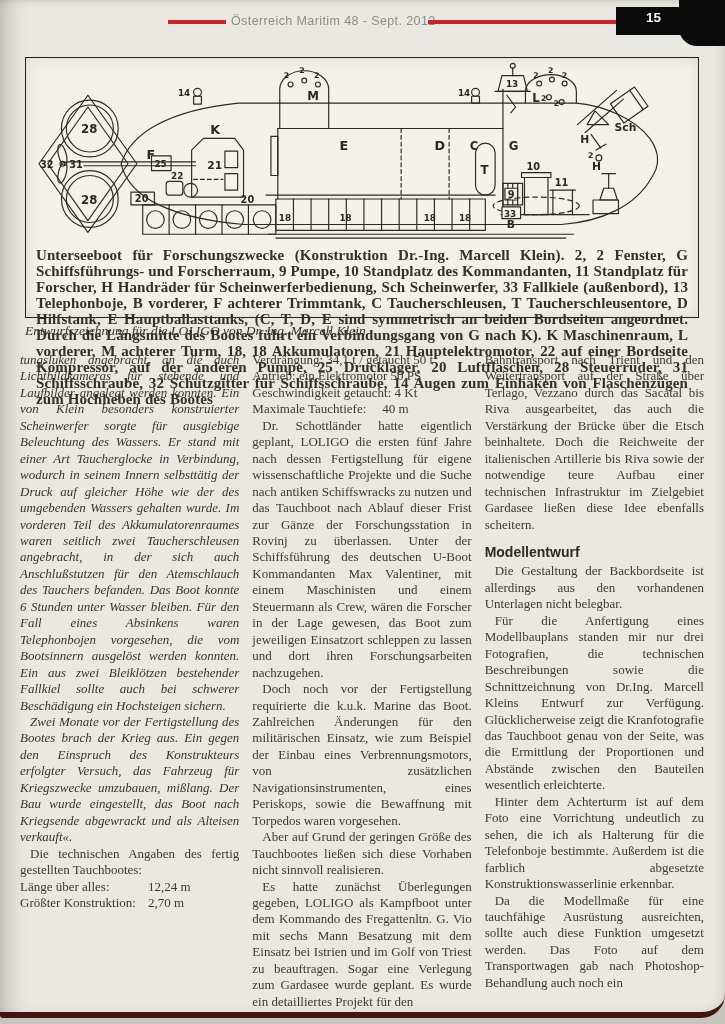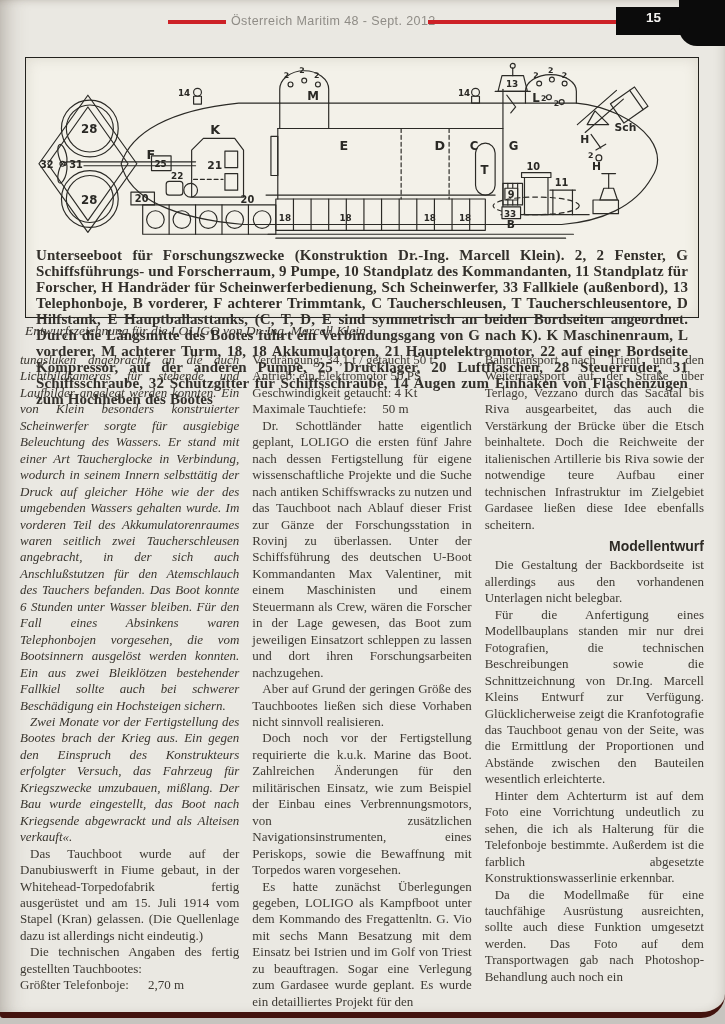--- a/index.html
+++ b/index.html
@@ -56,21 +56,21 @@
   .col{flex:1 1 0;font-size:13px;line-height:16.45px;text-align:justify;color:#3d3932;}
   .col p{margin:0;text-indent:10px;}
   .col p.noindent{text-indent:0;}
   .gap-before{margin-top:16px;}
   .italicpara{font-style:italic;color:#38342d;}
   .spec-row{position:relative;}
   .spec-value{position:absolute;left:130px;top:0;}
   .col-left .spec-value{left:128px;}
   .section-heading{
     font-family:"Liberation Sans", sans-serif;font-weight:bold;font-size:14px;
-    color:#2d2a25;margin-top:5px;margin-bottom:3px;text-align:right;
+    color:#2d2a25;margin-top:11px;margin-bottom:3px;text-align:left;
   }
   #diagram-labels text{
     font-family:"DejaVu Sans", sans-serif;font-weight:600;fill:#2a2925;
   }
 </style>
 </head>
 <body>
 
 <div class="page">
 
@@ -248,48 +248,51 @@
     <div class="figure-caption">Unterseeboot für Forschungszwecke (Konstruktion Dr.-Ing. Marcell Klein). 2, 2 Fenster, G Schiffsführungs- und Forscherraum, 9 Pumpe, 10 Standplatz des Kommandanten, 11 Standplatz für Forscher, H Handräder für Scheinwerferbedienung, Sch Scheinwerfer, 33 Fallkiele (außenbord), 13 Telephonboje, B vorderer, F achterer Trimmtank, C Taucherschleusen, T Taucherschleusentore, D Hilfstank, E Hauptballasttanks, (C, T, D, E sind symmetrisch an beiden Bordseiten angeordnet. Durch die Längsmitte des Bootes führt ein Verbindungsgang von G nach K). K Maschinenraum, L vorderer, M achterer Turm, 18, 18 Akkumulatoren, 21 Hauptelektromotor, 22 auf einer Bordseite Kompressor, auf der anderen Pumpe, 25 Drucklager, 20 Luftflaschen, 28 Steuerruder, 31 Schiffsschraube, 32 Schutzgitter für Schiffsschraube, 14 Augen zum Einhaken von Flaschenzügen zum Hochheben des Bootes</div>
   </div>
 
   <div class="figure-subcaption">Entwurfszeichnung für die LOLIGO von Dr. Ing. Marcell Klein</div>
 
   <div class="columns">
 
     <div class="col col-left">
       <p class="italicpara noindent">tungsluken angebracht, an die auch Lichtbildkameras für stehende und Laufbilder angelegt werden konnten. Ein von Klein besonders konstruierter Scheinwerfer sorgte für ausgiebige Beleuchtung des Wassers. Er stand mit einer Art Taucherglocke in Verbindung, wodurch in seinem Innern selbsttätig der Druck auf gleicher Höhe wie der des umgebenden Wassers gehalten wurde. Im vorderen Teil des Akkumulatorenraumes waren seitlich zwei Taucherschleusen angebracht, in der sich auch Anschlußstutzen für den Atemschlauch des Tauchers befanden. Das Boot konnte 6 Stunden unter Wasser bleiben. Für den Fall eines Absinkens waren Telephonbojen vorgesehen, die vom Bootsinnern ausgelöst werden konnten. Ein aus zwei Bleiklötzen bestehender Fallkiel sollte auch bei schwerer Beschädigung ein Hochsteigen sichern.</p>
       <p class="italicpara">Zwei Monate vor der Fertigstellung des Bootes brach der Krieg aus. Ein gegen den Einspruch des Konstrukteurs erfolgter Versuch, das Fahrzeug für Kriegszwecke umzubauen, mißlang. Der Bau wurde eingestellt, das Boot nach Kriegsende abgewrackt und als Alteisen verkauft«.</p>
-      <p class="gap-before">Das Tauchboot wurde auf der Danubiuswerft in Fiume gebaut, in der Whitehead-Torpedofabrik fertig ausgerüstet und am 15. Juli 1914 vom Stapel (Kran) gelassen. (Die Quellenlage dazu ist allerdings nicht eindeutig.)</p>
       <p class="gap-before">Die technischen Angaben des fertig gestellten Tauchbootes:</p>
       <div class="spec-row">
-        <span>Größter Telefonboje:</span>
+        <span>Länge über alles:</span>
+        <span class="spec-value">12,24 m</span>
+      </div>
+      <div class="spec-row">
+        <span>Größter Konstruktion:</span>
         <span class="spec-value">2,70 m</span>
       </div>
     </div>
 
     <div class="col col-middle">
       <div class="spec-row">
         <span>Verdrängung: 34,1 t / getaucht 50 t</span>
         <span class="spec-value"></span>
       </div>
       <div class="spec-row">
         <span>Antrieb: ein Elektromotor 50 PS</span>
         <span class="spec-value"></span>
       </div>
       <div class="spec-row">
         <span>Geschwindigkeit getaucht: 4 Kt</span>
         <span class="spec-value"></span>
       </div>
       <div class="spec-row">
         <span>Maximale Tauchtiefe:</span>
-        <span class="spec-value">50 m</span>
+        <span class="spec-value">40 m</span>
       </div>
       <p class="gap-before">Dr. Schottländer hatte eigentlich geplant, LOLIGO die ersten fünf Jahre nach dessen Fertigstellung für eigene wissenschaftliche Projekte und die Suche nach antiken Schiffswracks zu nutzen und das Tauchboot nach Ablauf dieser Frist zur Gänze der Forschungsstation in Rovinj zu überlassen. Unter der Schiffsführung des deutschen U-Boot Kommandanten Max Valentiner, mit einem Maschinisten und einem Steuermann als Crew, wären die Forscher in der Lage gewesen, das Boot zum jeweiligen Einsatzort schleppen zu lassen und dort ihren Forschungsarbeiten nachzugehen.</p>
+      <p>Doch noch vor der Fertigstellung requirierte die k.u.k. Marine das Boot. Zahlreichen Änderungen für den militärischen Einsatz, wie zum Beispiel der Einbau eines Verbrennungsmotors, von zusätzlichen Navigationsinstrumenten, eines Periskops, sowie die Bewaffnung mit Torpedos waren vorgesehen.</p>
       <p>Aber auf Grund der geringen Größe des Tauchbootes ließen sich diese Vorhaben nicht sinnvoll realisieren.</p>
-      <p>Doch noch vor der Fertigstellung requirierte die k.u.k. Marine das Boot. Zahlreichen Änderungen für den militärischen Einsatz, wie zum Beispiel der Einbau eines Verbrennungsmotors, von zusätzlichen Navigationsinstrumenten, eines Periskops, sowie die Bewaffnung mit Torpedos waren vorgesehen.</p>
       <p>Es hatte zunächst Überlegungen gegeben, LOLIGO als Kampfboot unter dem Kommando des Fregattenltn. G. Vio mit sechs Mann Besatzung mit dem Einsatz bei Istrien und im Golf von Triest zu beauftragen. Sogar eine Verlegung zum Gardasee wurde geplant. Es wurde ein detailliertes Projekt für den</p>
     </div>
 
     <div class="col col-right">
       <p class="noindent">Bahntransport nach Trient und den Weitertransport auf der Straße über Terlago, Vezzano durch das Sacatal bis Riva ausgearbeitet, das auch die Verstärkung der Brücke über die Etsch beinhaltete. Doch die Reichweite der italienischen Artillerie bis Riva sowie der notwendige teure Aufbau einer technischen Infrastruktur im Zielgebiet Gardasee ließen diese Idee ebenfalls scheitern.</p>
       <div class="section-heading">Modellentwurf</div>
       <p>Die Gestaltung der Backbordseite ist allerdings aus den vorhandenen Unterlagen nicht belegbar.</p>
       <p>Für die Anfertigung eines Modellbauplans standen mir nur drei Fotografien, die technischen Beschreibungen sowie die Schnittzeichnung von Dr.Ing. Marcell Kleins Entwurf zur Verfügung. Glücklicherweise zeigt die Kranfotografie das Tauchboot genau von der Seite, was die Ermittlung der Proportionen und Abstände zwischen den Bauteilen wesentlich erleichterte.</p>
       <p>Hinter dem Achterturm ist auf dem Foto eine Vorrichtung undeutlich zu sehen, die ich als Halterung für die Telefonboje bestimmte. Außerdem ist die farblich abgesetzte Konstruktionswasserlinie erkennbar.</p>
       <p>Da die Modellmaße für eine tauchfähige Ausrüstung ausreichten, sollte auch diese Funktion umgesetzt werden. Das Foto auf dem Transportwagen gab nach Photoshop-Behandlung auch noch ein</p>

